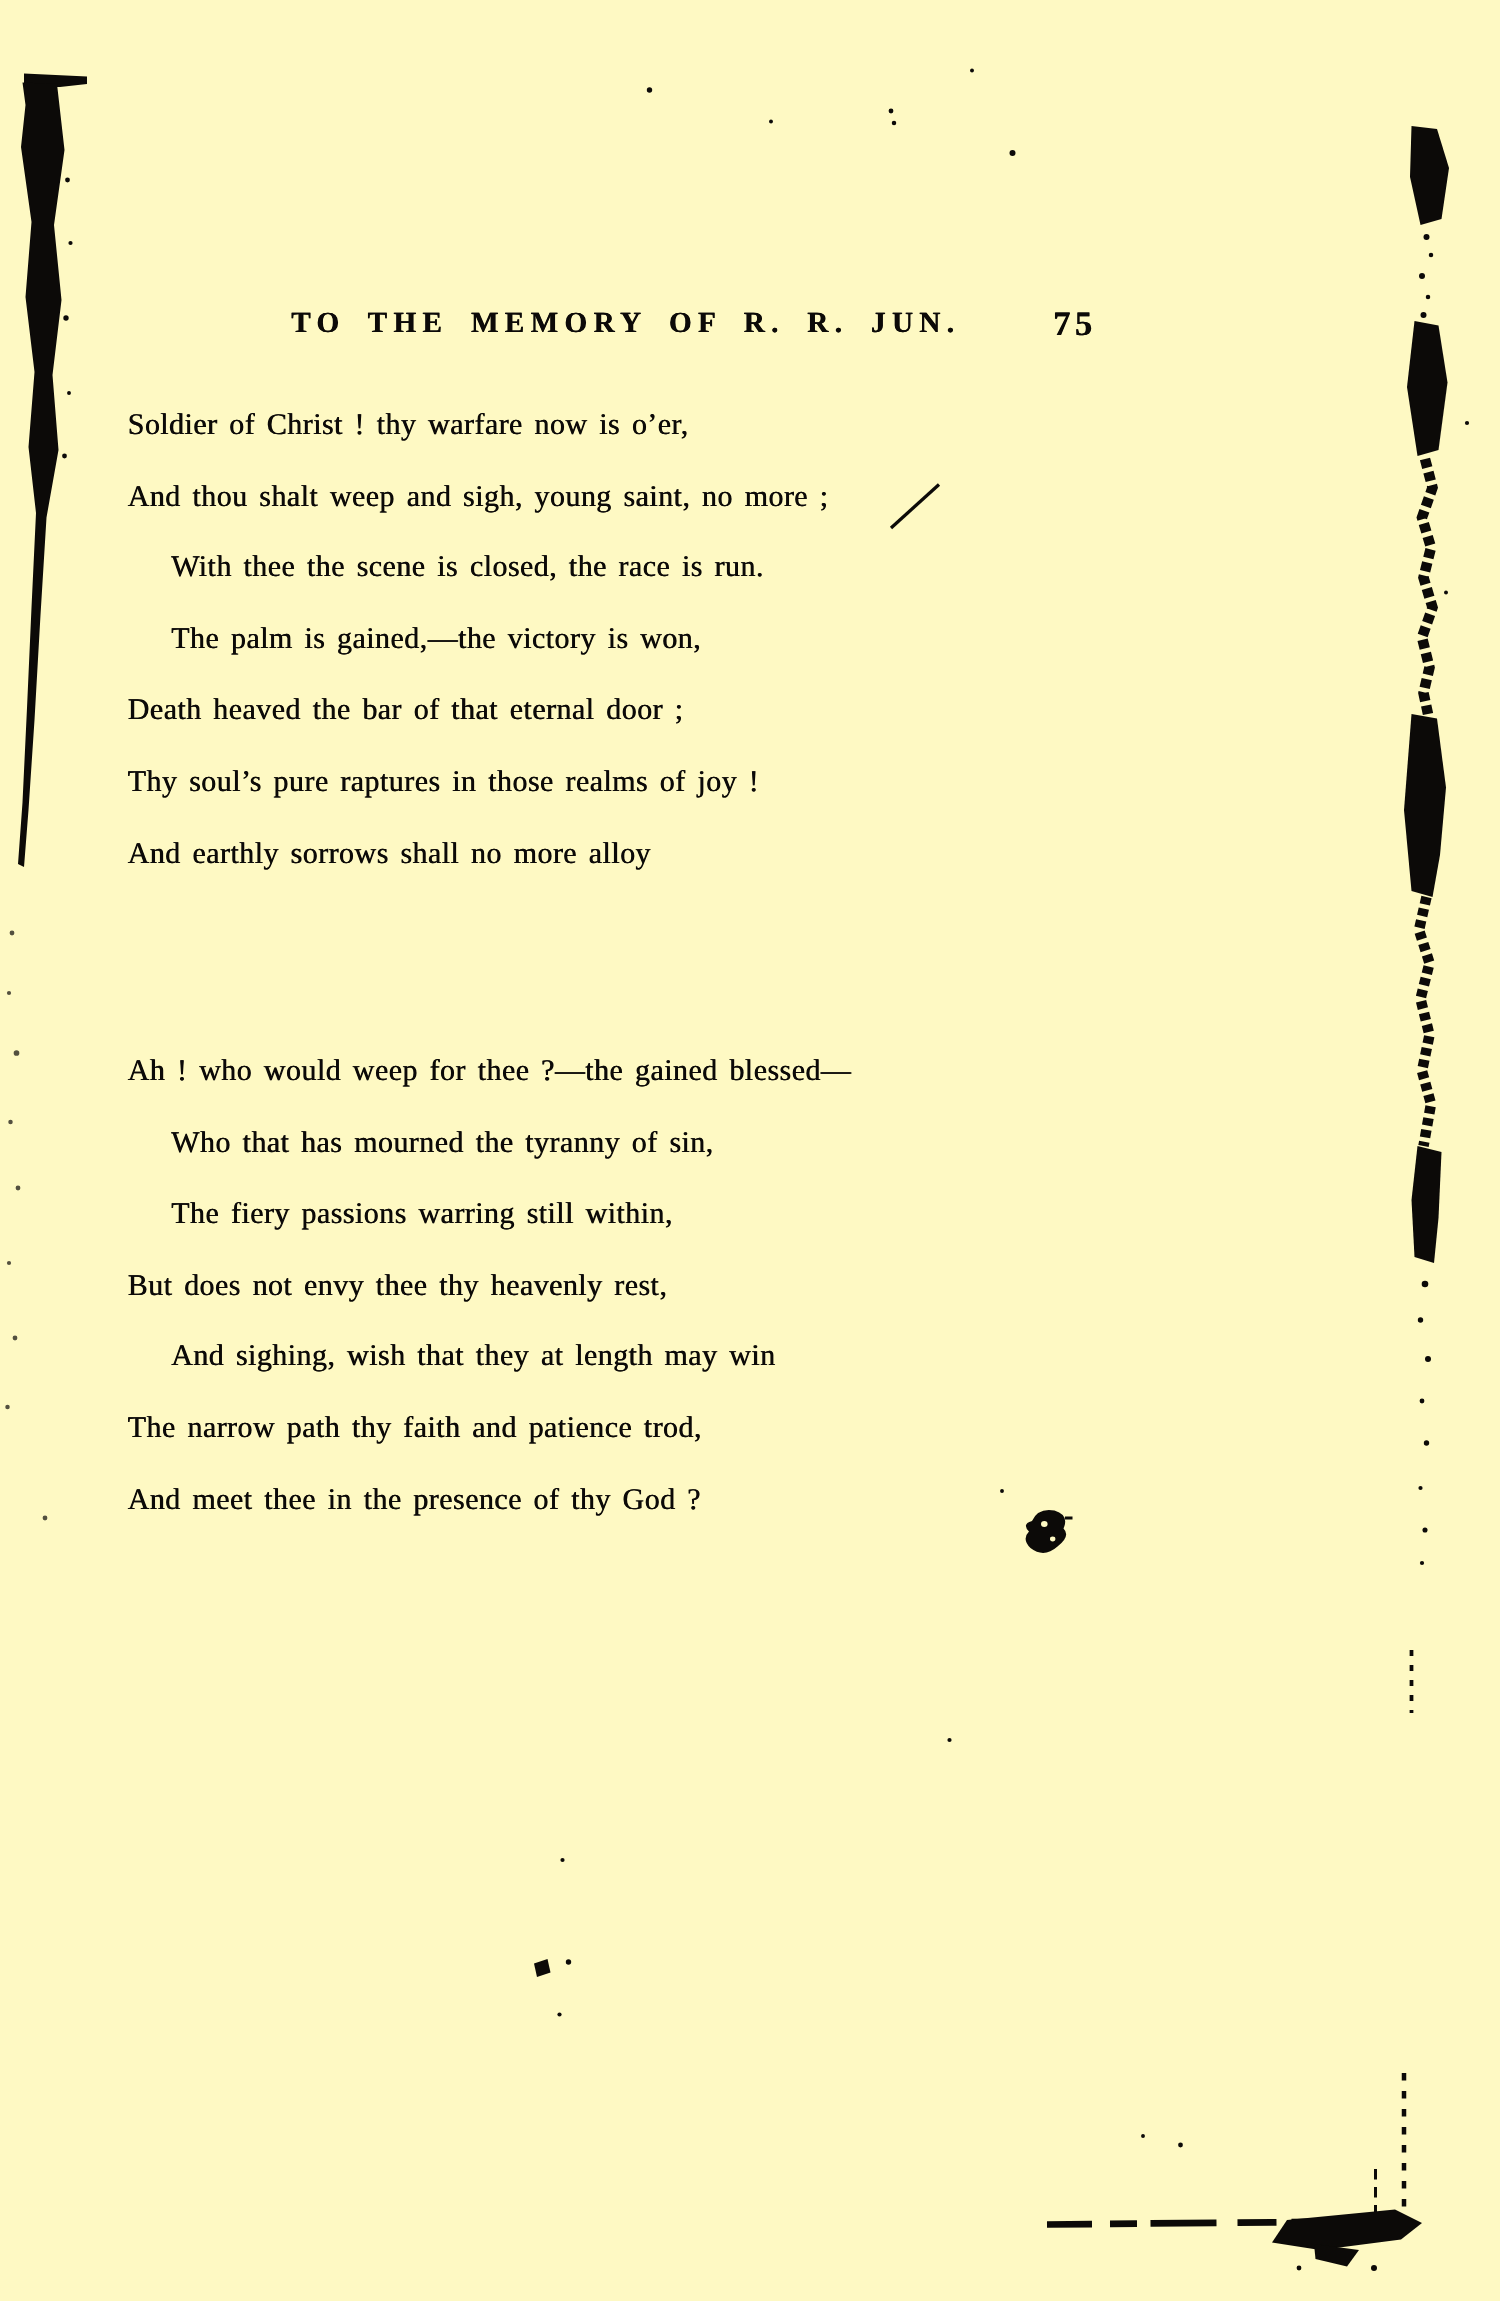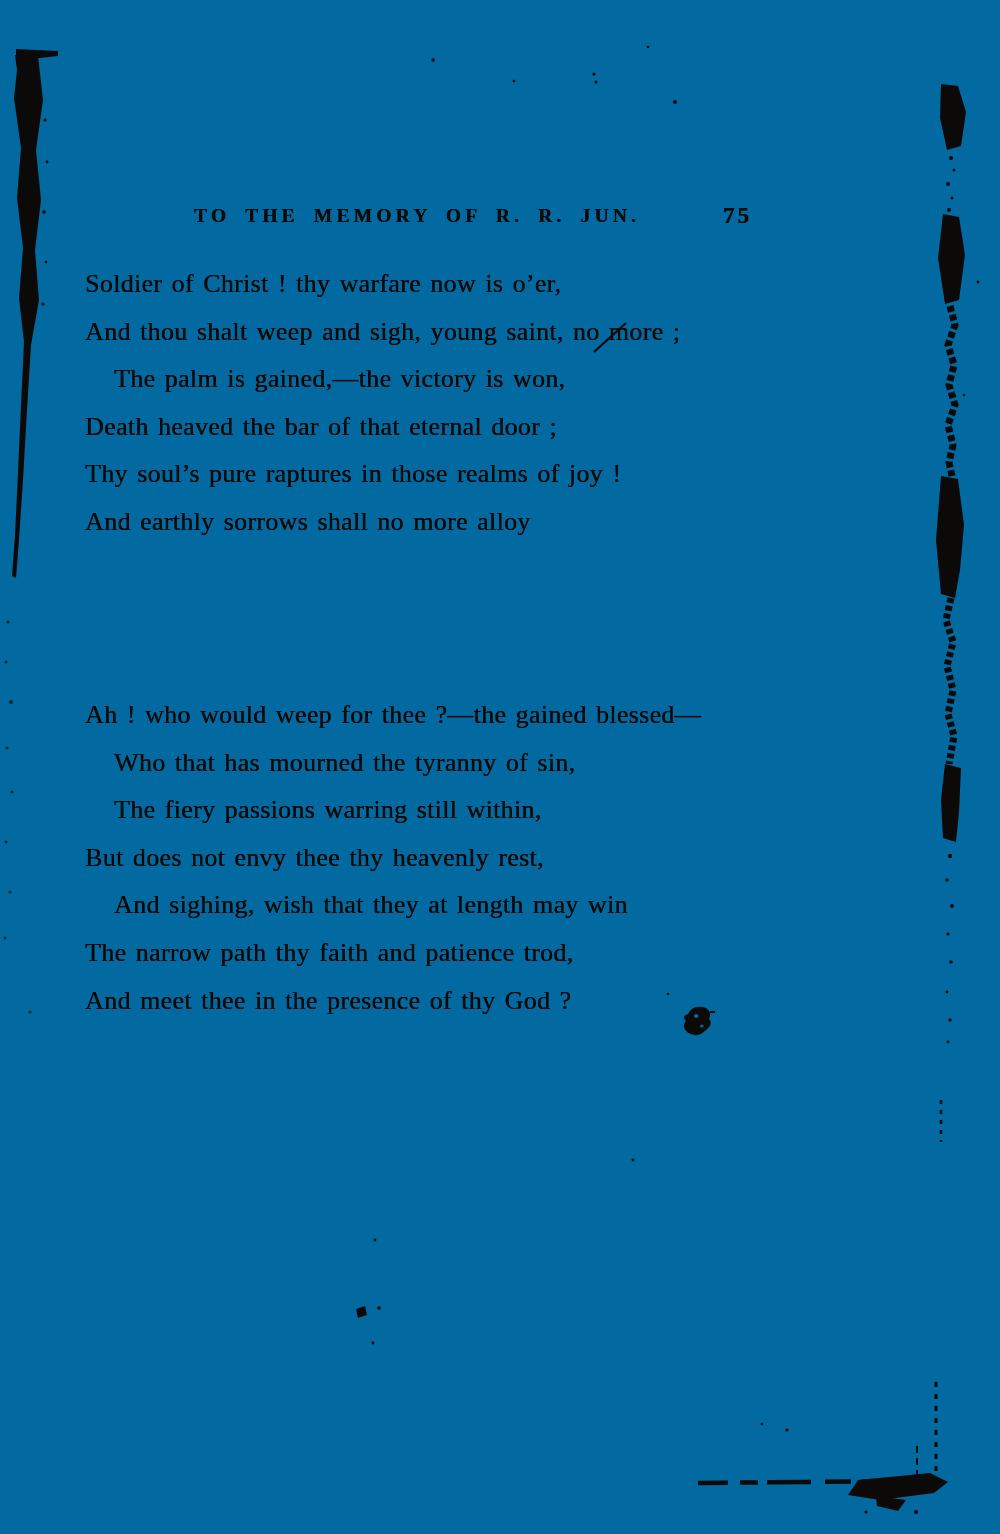--- a/index.html
+++ b/index.html
@@ -1,21 +1,21 @@
 <!DOCTYPE html>
 <html><head>
 <meta charset="utf-8">
 <style>
   html, body { margin: 0; padding: 0; background: #e8e8e8; }
   .page {
     position: relative;
     width: 1000px;
     height: 1534px;
     margin: 0 auto;
-    background: #0369a1;
+    background: #fef9c3;
     overflow: hidden;
     font-family: "Liberation Serif", serif;
     color: #0c0a08;
   }
   .running-header {
     position: absolute;
     top: 205px;
     left: 0;
     width: 1000px;
     height: 32px;
@@ -26,38 +26,38 @@
     top: 0;
     font-size: 19.5px;
     font-weight: bold;
     letter-spacing: 4.2px;
     word-spacing: 6px;
     white-space: nowrap;
     text-shadow: 0.3px 0 0 currentColor;
   }
   .page-number {
     position: absolute;
-    left: 723px;
+    left: 702px;
     top: -2px;
     font-size: 23px;
     font-weight: bold;
     letter-spacing: 3px;
     text-shadow: 0.3px 0 0 currentColor;
   }
   .poem-stanza {
     position: absolute;
     left: 85px;
     width: 790px;
   }
   .stanza-1 { top: 260px; }
   .stanza-2 { top: 691px; }
   .poem-line {
     height: 47.6px;
     line-height: 47.6px;
-    font-size: 26px;
+    font-size: 20px;
     letter-spacing: 0.3px;
     word-spacing: 2.5px;
     white-space: nowrap;
     text-shadow: 0.35px 0 0 currentColor;
   }
   .indent { padding-left: 29px; }
   .artifact-layer {
     position: absolute;
     top: 0; left: 0;
     width: 1000px;
@@ -71,20 +71,21 @@
 <div class="page">
 
   <div class="running-header">
     <div class="header-title">TO THE MEMORY OF R. R. JUN.</div>
     <div class="page-number">75</div>
   </div>
 
   <div class="poem-stanza stanza-1">
     <div class="poem-line">Soldier of Christ ! thy warfare now is o’er,</div>
     <div class="poem-line">And thou shalt weep and sigh, young saint, no more ;</div>
+    <div class="poem-line indent">With thee the scene is closed, the race is run.</div>
     <div class="poem-line indent">The palm is gained,—the victory is won,</div>
     <div class="poem-line">Death heaved the bar of that eternal door ;</div>
     <div class="poem-line">Thy soul’s pure raptures in those realms of joy !</div>
     <div class="poem-line">And earthly sorrows shall no more alloy</div>
   </div>
 
   <div class="poem-stanza stanza-2">
     <div class="poem-line">Ah ! who would weep for thee ?—the gained blessed—</div>
     <div class="poem-line indent">Who that has mourned the tyranny of sin,</div>
     <div class="poem-line indent">The fiery passions warring still within,</div>

